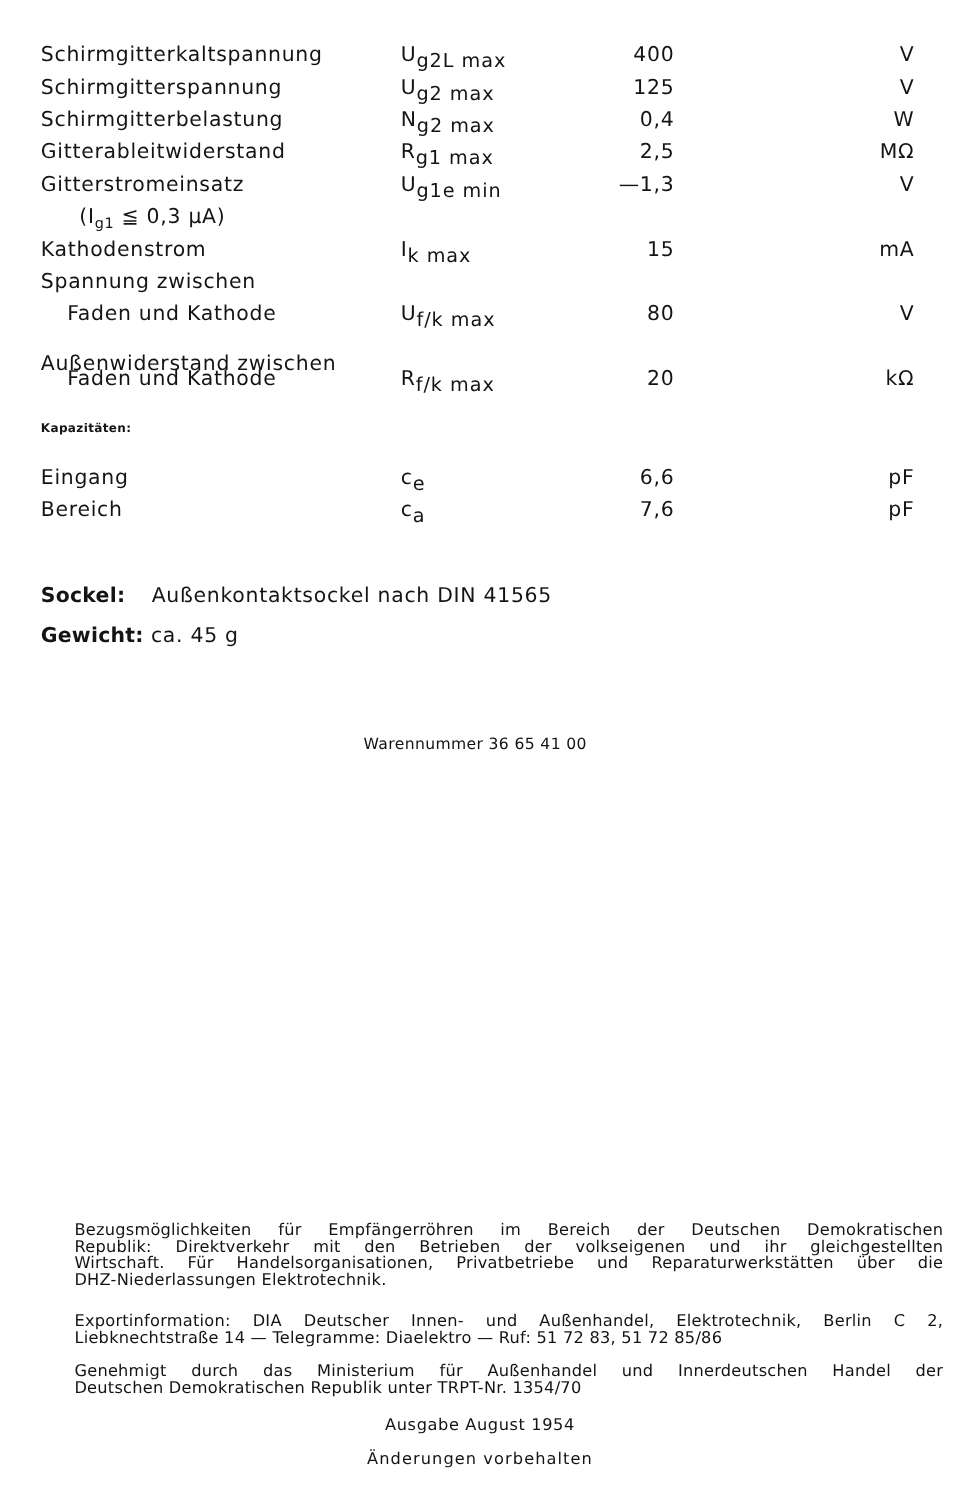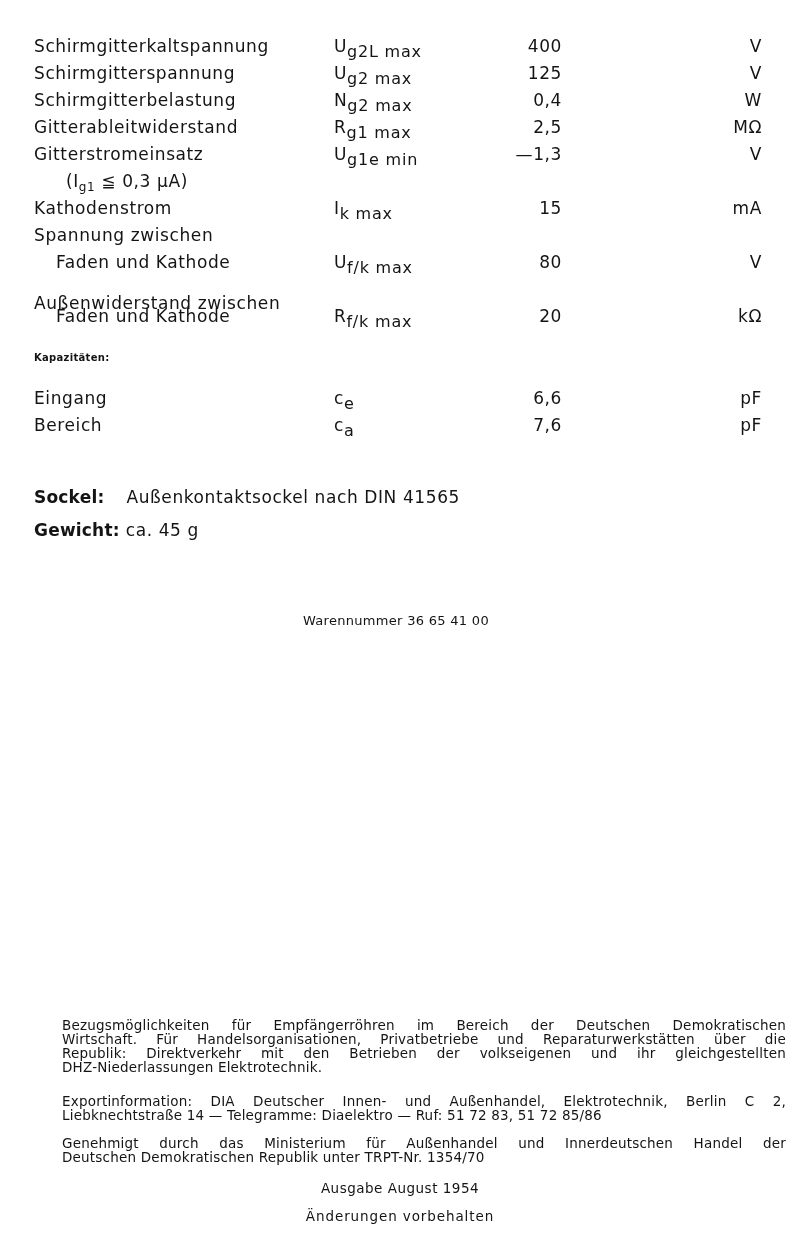--- a/index.html
+++ b/index.html
@@ -135,22 +135,22 @@
   </div>
   <div class="kv" style="top:520px">
     <span class="k">Gewicht:</span><span style="display:inline-block;width:6px"></span><span>ca. 45 g</span>
   </div>
 
 
   <div class="center-line" style="top:613px;left:-4px">Warennummer 36 65 41 00</div>
 
   <div class="para" style="top:1018px">
     <span class="line">Bezugsmöglichkeiten für Empfängerröhren im Bereich der Deutschen Demokratischen</span>
+    <span class="line">Republik: Direktverkehr mit den Betrieben der volkseigenen und ihr gleichgestellten</span>
     <span class="line">Wirtschaft. Für Handelsorganisationen, Privatbetriebe und Reparaturwerkstätten über die</span>
-    <span class="line">Republik: Direktverkehr mit den Betrieben der volkseigenen und ihr gleichgestellten</span>
     <span class="line last">DHZ-Niederlassungen Elektrotechnik.</span>
   </div>
 
   <div class="para" style="top:1094px">
     <span class="line">Exportinformation: DIA Deutscher Innen- und Außenhandel, Elektrotechnik, Berlin C 2,</span>
     <span class="line last">Liebknechtstraße 14 — Telegramme: Diaelektro — Ruf: 51 72 83, 51 72 85/86</span>
   </div>
 
   <div class="para" style="top:1136px">
     <span class="line">Genehmigt durch das Ministerium für Außenhandel und Innerdeutschen Handel der</span>

